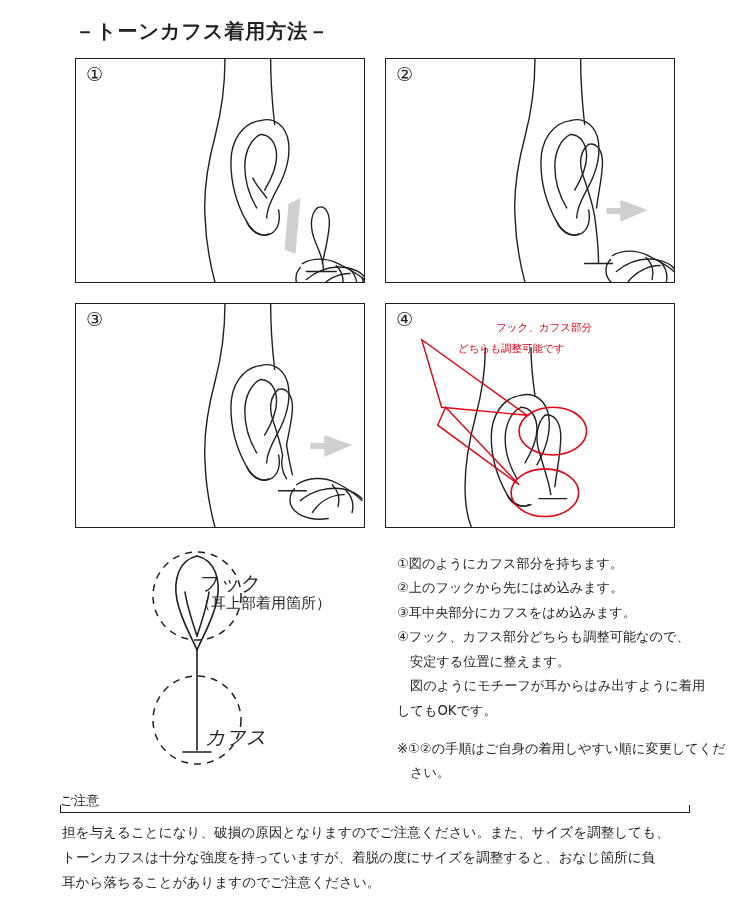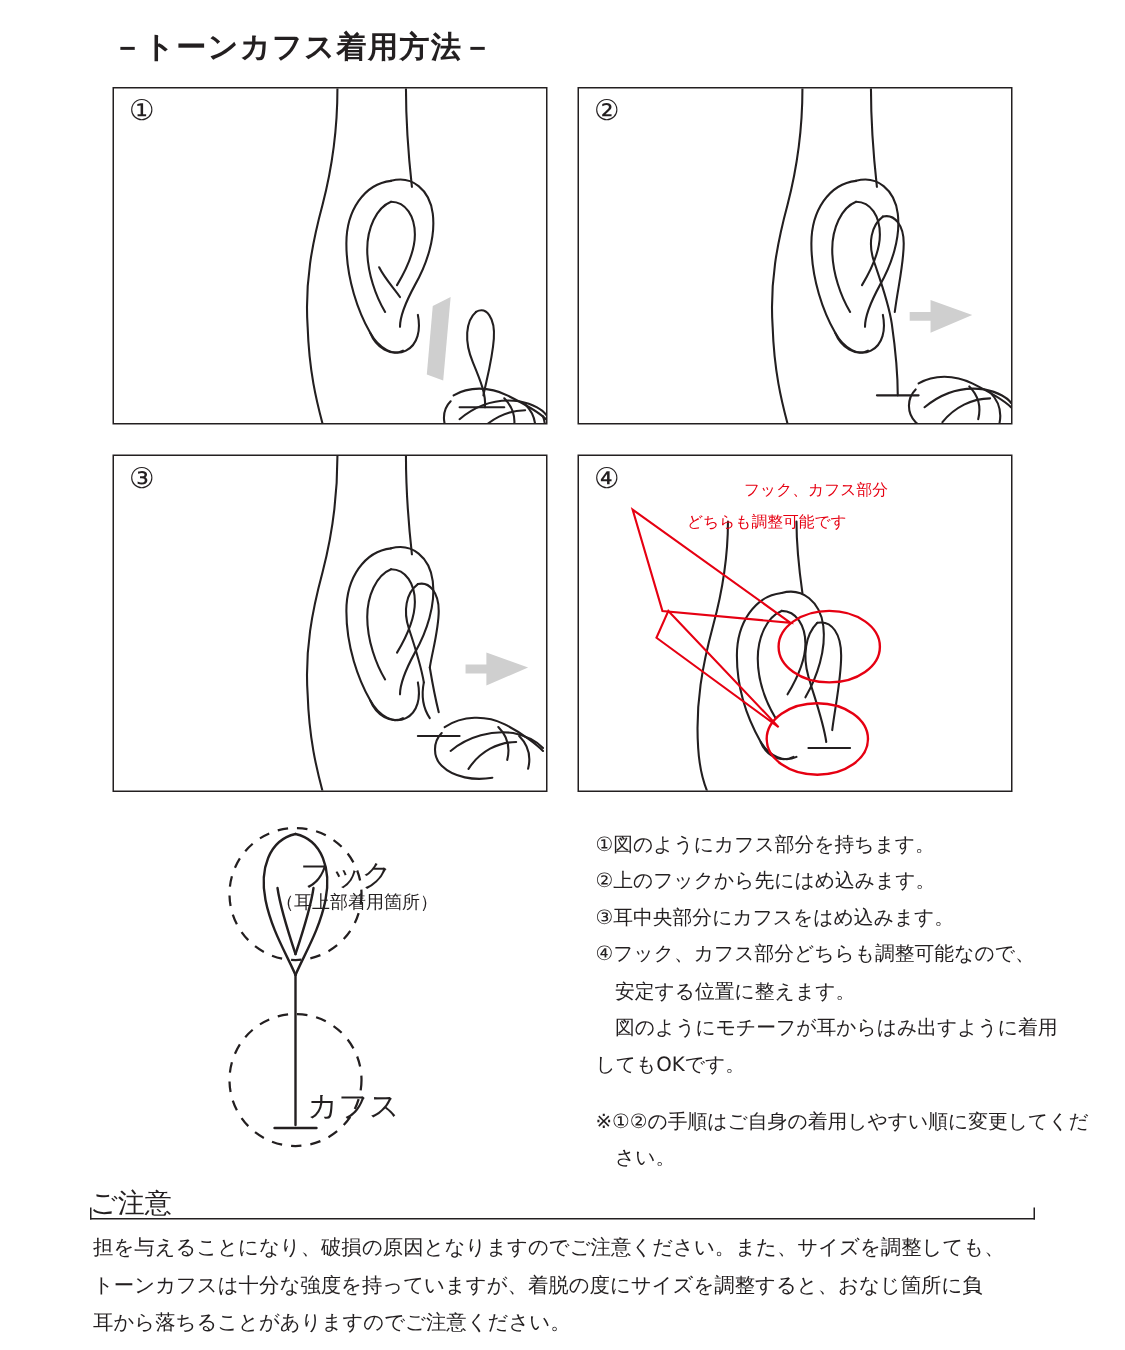--- a/index.html
+++ b/index.html
@@ -55,42 +55,42 @@
 
   
   .legend { position:absolute; left:75px; top:540px; width:290px; height:250px; }
   .legend-label {
     position:absolute;
     font-size:20px;
     line-height:1.5;
     white-space:nowrap;
   }
   #legend-hook  { left:200px; top:568px; }
-  #legend-hook2 { left:184px; top:592px; font-size:12px; }
-  #legend-cuffs { left:205px; top:722px; }
+  #legend-hook2 { left:196px; top:592px; font-size:15px; }
+  #legend-cuffs { left:205px; top:722px;font-style:italic; }
 
   
   .steps {
     position:absolute;
     left:385px; top:552px;
     width:330px;
     font-size:13.2px;
     line-height:1.85;
     margin-left:12px;
   }
   .steps .li { white-space:nowrap; }
   .steps .li.indent { padding-left:13px; }
   .steps .note { margin-top:14px; line-height:1.8; }
   .steps .note .cont { padding-left:13px; }
 
   
   .caution { position:absolute; left:60px; top:790px; width:630px; }
   .caution-head {
     position:relative;
-    font-size:18px;
+    font-size:13px;
     padding-bottom:3px;
     white-space:nowrap;
     display:inline-block;
   }
   .caution-rule {
     position:absolute;
     left:60px; top:812px;
     width:630px;
     border-top:1.2px solid #231f20;
   }

